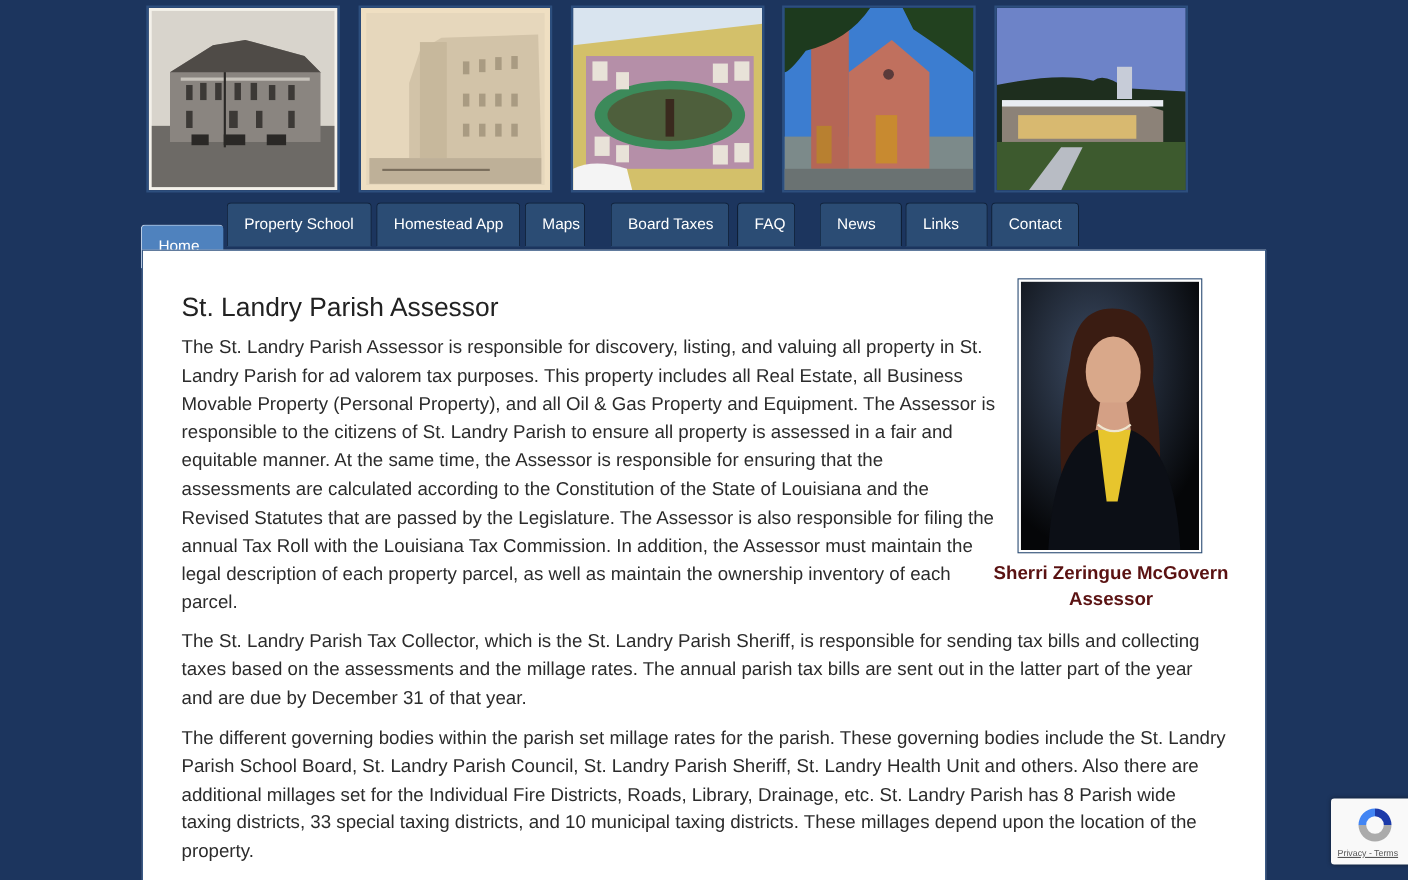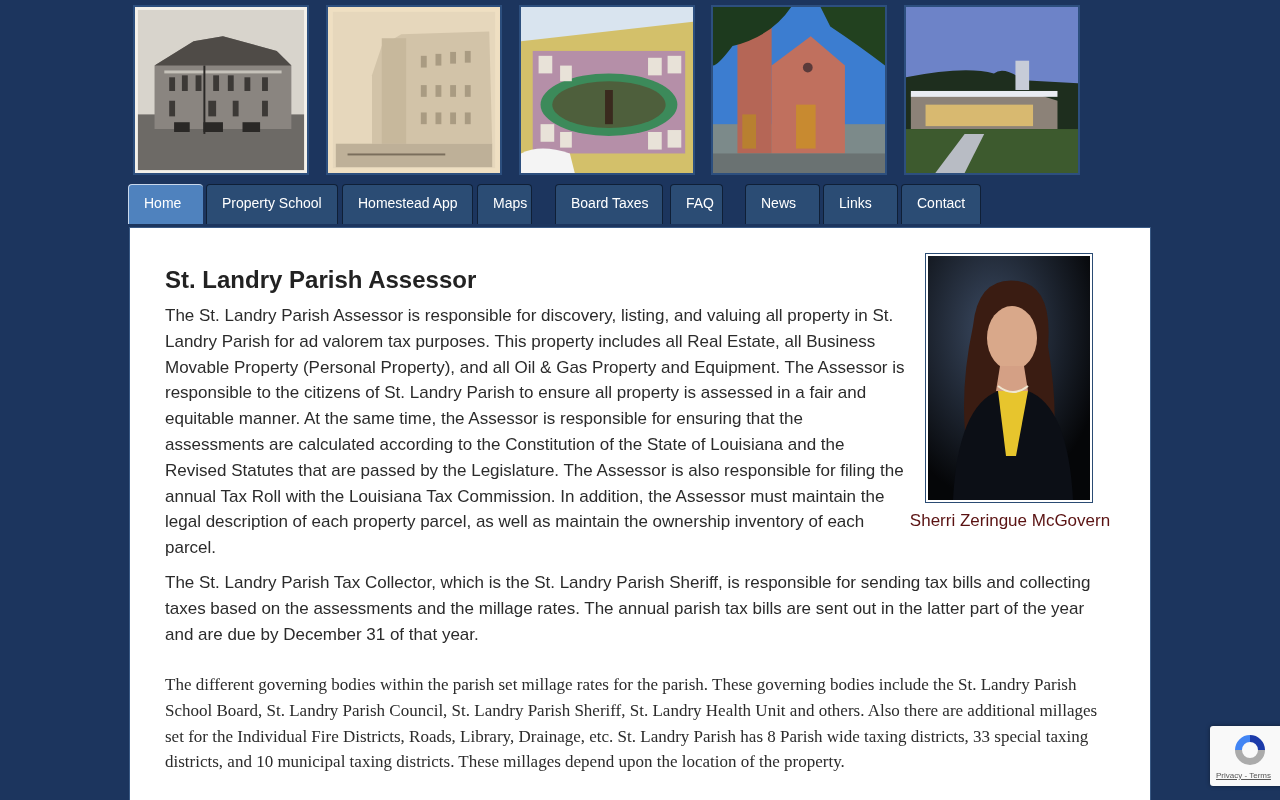--- a/index.html
+++ b/index.html
@@ -16,40 +16,40 @@
   }
   .photo svg { display: block; width: 100%; height: 100%; }
 
   .nav { position: absolute; top: 184px; left: 128px; height: 42px; }
   .tab {
     position: absolute; top: 0; height: 40px; box-sizing: border-box;
     background: #2b4c74; border: 1px solid #0f1f36; border-bottom: none;
     border-radius: 4px 4px 0 0; color: #fff; font-size: 14px;
     padding-top: 10px; padding-left: 15px; cursor: pointer;
   }
-  .tab.active { background: #4f82be; border-color: #c9d8ec; border-width: 1px 0 0 1px; }
+  .tab.active { background: #4f82be; border-color: #c9d8ec; border-width: 1px 0 0 1px; margin-top: 20px; }
 
   .content {
     position: absolute; top: 227px; left: 129px; width: 1022px; height: 600px;
     background: #fff; border: 1px solid #3a5a85; box-sizing: border-box;
   }
   .title {
     position: absolute; top: 38px; left: 35px; margin: 0;
-    font-size: 24px; font-weight: bold; color: #222;
+    font-size: 24px; font-weight: normal; color: #222;
   }
   .para { position: absolute; left: 35px; margin: 0; font-size: 17px; line-height: 25.8px; color: #2b2b2b; }
   .p1 { top: 75px; width: 740px; }
   .p2 { top: 342px; width: 950px; }
-  .p3 { top: 444px; width: 950px; font-family: Liberation Serif, serif; }
+  .p3 { top: 430px; width: 950px; }
 
   .portrait-wrap { position: absolute; top: 25px; left: 795px; width: 168px; height: 250px;
     border: 1px solid #2b4c74; padding: 2px; box-sizing: border-box; background: #fff; }
   .portrait-wrap svg { display: block; width: 100%; height: 100%; }
   .caption { position: absolute; top: 281px; left: 770px; width: 220px; text-align: center;
-    color: #5a1212; font-weight: normal; font-size: 17px; line-height: 24px; }
+    color: #5a1212; font-weight: bold; font-size: 17px; line-height: 24px; }
 
   .recaptcha { position: absolute; left: 1210px; top: 726px; width: 80px; height: 60px;
     background: #f9f9f9; border-radius: 3px; box-shadow: 0 0 4px rgba(0,0,0,0.4); }
   .recaptcha svg { position: absolute; left: 22px; top: 6px; }
   .recaptcha .links { position: absolute; left: 6px; top: 45px; font-size: 8px; color: #555; white-space: nowrap; text-decoration: underline; }
 </style>
 </head>
 <body>
 
 <div class="header-photos">
@@ -183,20 +183,21 @@
       <path d="M45,70 Q50,20 90,25 Q125,30 120,90 Q130,150 125,190 L40,200 Q30,140 45,70 Z" fill="#3a1c12"></path>
       <ellipse cx="84" cy="82" rx="25" ry="32" fill="#d9a88a"></ellipse>
       <path d="M72,110 L96,110 L100,135 L68,135 Z" fill="#d4a085"></path>
       <path d="M25,244 Q30,150 70,135 L100,135 Q140,150 145,244 Z" fill="#0c0f16"></path>
       <path d="M70,135 L100,135 L88,200 L78,200 Z" fill="#e7c52d"></path>
       <path d="M70,130 Q85,142 100,130" stroke="#efe6d0" stroke-width="2" fill="none"></path>
     </svg>
   </div>
   <div class="caption">
     <div>Sherri Zeringue McGovern</div>
+    <div>Assessor</div>
   </div>
 </div>
 
 <div class="recaptcha">
   <svg width="36" height="36" viewBox="0 0 36 36">
     <path d="M18,3 A15,15 0 0,1 33,18 L26,18 A8,8 0 0,0 18,10 Z" fill="#1c3aa9"></path>
     <path d="M3,18 A15,15 0 0,1 18,3 L18,10 A8,8 0 0,0 10,18 Z" fill="#4285f4"></path>
     <path d="M33,18 A15,15 0 0,1 3,18 L10,18 A8,8 0 0,0 26,18 Z" fill="#ababab"></path>
   </svg>
   <div class="links">Privacy - Terms</div>

